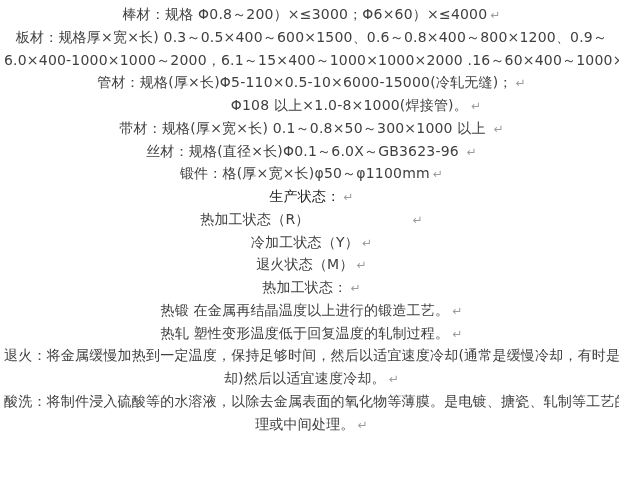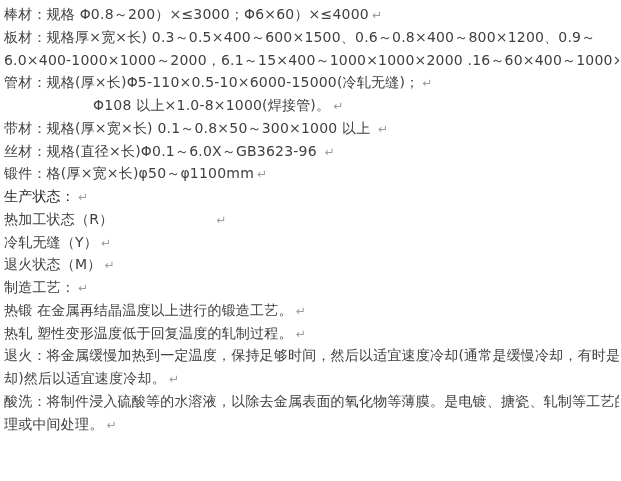--- a/index.html
+++ b/index.html
@@ -21,20 +21,21 @@
     font-size: 14px;
     color: var(--text-color, #404040);
     background: var(--bg-color, #ffffff);
   }
   .line {
     height: 22.75px;
     line-height: 22.75px;
     white-space: pre;
     overflow: hidden;
     letter-spacing: 0.2px;
+    text-align: center;
   }
   .line .txt {
     display: inline;
   }
   .line.bold .txt {
     font-weight: normal;
     color: var(--bold-color, #1f1f1f);
   }
   .line.indent {
     padding-left: 89px;
@@ -55,22 +56,22 @@
     <div class="line"><span class="txt">棒材：规格 Φ0.8～200）×≤3000；Φ6×60）×≤4000</span><span class="pilcrow">↵</span></div>
     <div class="line"><span class="txt">板材：规格厚×宽×长) 0.3～0.5×400～600×1500、0.6～0.8×400～800×1200、0.9～</span></div>
     <div class="line"><span class="txt">6.0×400-1000×1000～2000，6.1～15×400～1000×1000×2000 .16～60×400～1000×1000×2000</span></div>
     <div class="line"><span class="txt">管材：规格(厚×长)Φ5-110×0.5-10×6000-15000(冷轧无缝)；</span><span class="pilcrow">↵</span></div>
     <div class="line indent"><span class="txt">Φ108 以上×1.0-8×1000(焊接管)。</span><span class="pilcrow">↵</span></div>
     <div class="line"><span class="txt">带材：规格(厚×宽×长) 0.1～0.8×50～300×1000 以上 </span><span class="pilcrow">↵</span></div>
     <div class="line"><span class="txt">丝材：规格(直径×长)Φ0.1～6.0X～GB3623-96 </span><span class="pilcrow">↵</span></div>
     <div class="line"><span class="txt">锻件：格(厚×宽×长)φ50～φ1100mm</span><span class="pilcrow">↵</span></div>
     <div class="line bold"><span class="txt">生产状态：</span><span class="pilcrow">↵</span></div>
     <div class="line gap"><span class="txt">热加工状态（R）</span><span class="pilcrow">↵</span></div>
-    <div class="line"><span class="txt">冷轧无缝（Y）</span><span class="pilcrow">↵</span></div>
+    <div class="line"><span class="txt">冷加工状态（Y）</span><span class="pilcrow">↵</span></div>
     <div class="line"><span class="txt">退火状态（M）</span><span class="pilcrow">↵</span></div>
-    <div class="line"><span class="txt">制造工艺：</span><span class="pilcrow">↵</span></div>
+    <div class="line"><span class="txt">热加工状态：</span><span class="pilcrow">↵</span></div>
     <div class="line"><span class="txt">热锻 在金属再结晶温度以上进行的锻造工艺。</span><span class="pilcrow">↵</span></div>
     <div class="line"><span class="txt">热轧 塑性变形温度低于回复温度的轧制过程。</span><span class="pilcrow">↵</span></div>
     <div class="line"><span class="txt">退火：将金属缓慢加热到一定温度，保持足够时间，然后以适宜速度冷却(通常是缓慢冷却，有时是控制冷</span></div>
     <div class="line"><span class="txt">却)然后以适宜速度冷却。</span><span class="pilcrow">↵</span></div>
     <div class="line"><span class="txt">酸洗：将制件浸入硫酸等的水溶液，以除去金属表面的氧化物等薄膜。是电镀、搪瓷、轧制等工艺的前处</span></div>
     <div class="line"><span class="txt">理或中间处理。</span><span class="pilcrow">↵</span></div>
   </div>
 
 </body></html>

